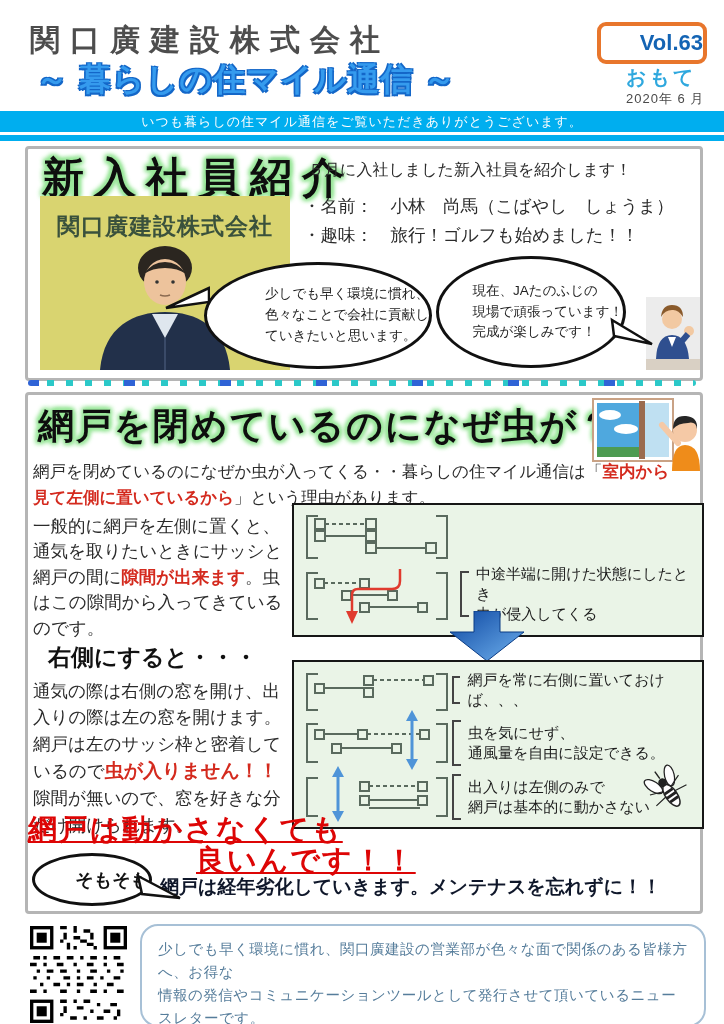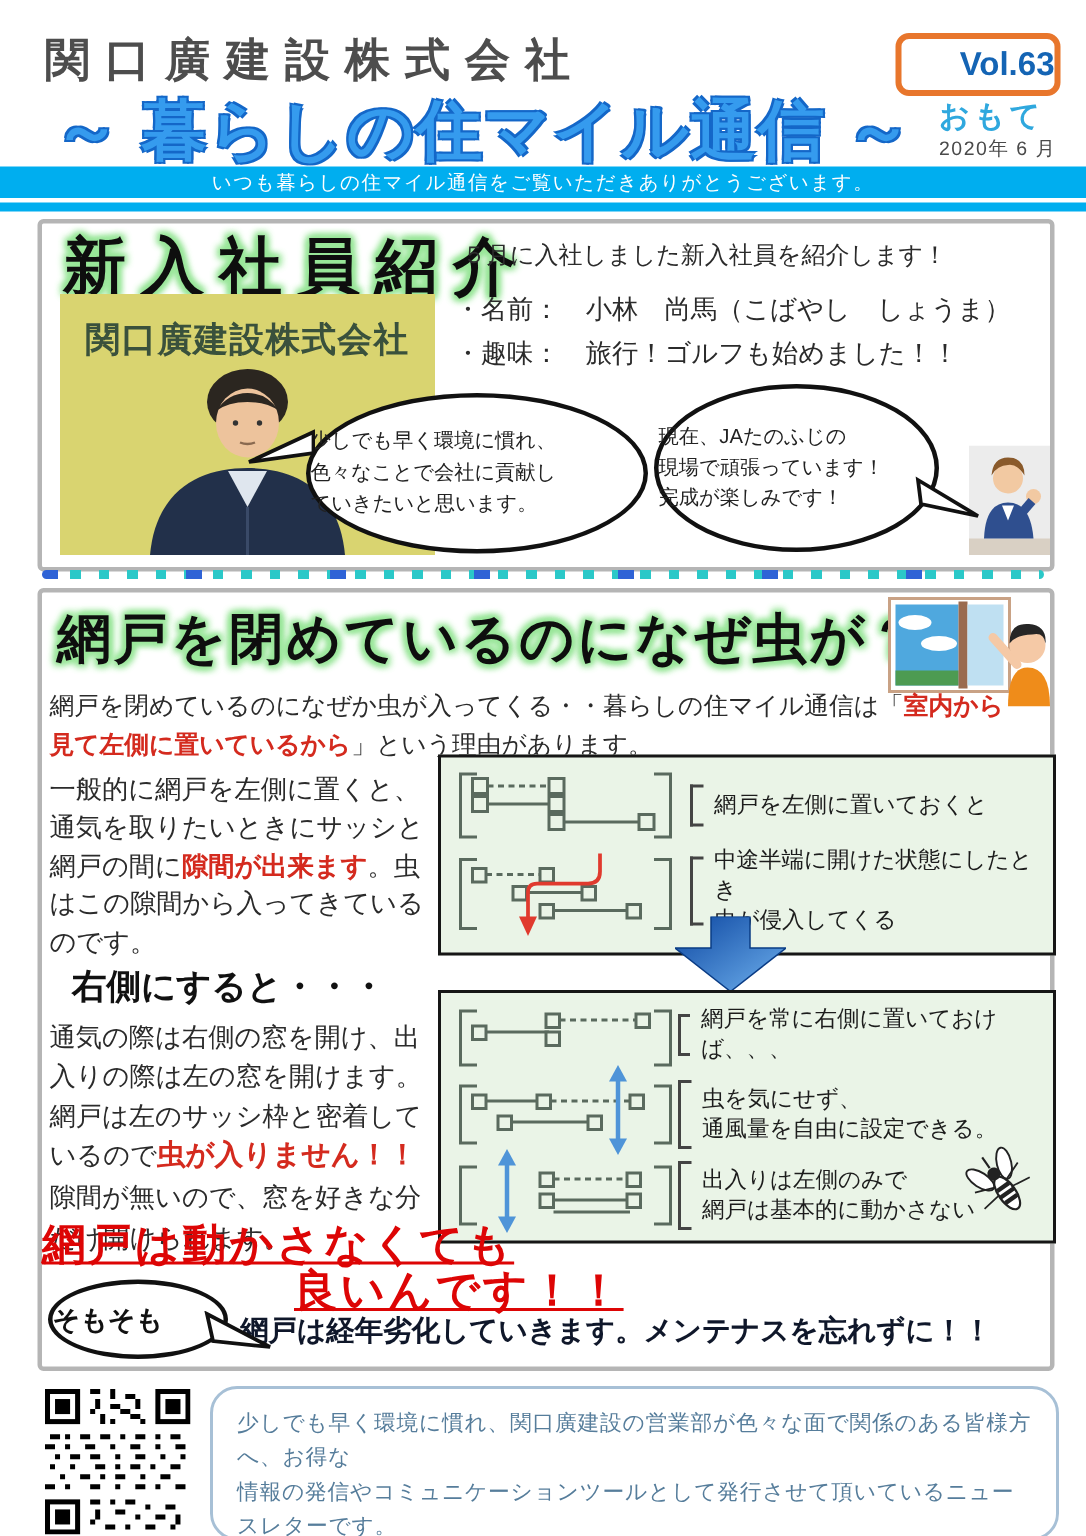--- a/index.html
+++ b/index.html
@@ -1,40 +1,40 @@
 <!DOCTYPE html>
 <html><head>
 <meta charset="utf-8">
 <style>
   html,body{margin:0;padding:0;background:#fff;}
   .page{position:relative;width:724px;height:1024px;background:#ffffff;
         font-family:"Liberation Sans","DejaVu Sans",sans-serif;overflow:hidden;}
   .abs{position:absolute;}
   
   .company{font-size:30px;font-weight:600;letter-spacing:10px;color:#4d4d4d;}
-  .blue-title{font-size:44px;font-weight:bold;color:#359bee;letter-spacing:1px;
+  .blue-title{font-size:32px;font-weight:bold;color:#359bee;letter-spacing:1px;
     text-shadow:-1.5px -1.5px 0 #1467c8,1.5px -1.5px 0 #1467c8,-1.5px 1.5px 0 #1467c8,1.5px 1.5px 0 #1467c8;}
   .vol-badge{width:102px;height:34px;border:4px solid #e8762c;border-radius:9px;
     color:#1464b4;font-size:22px;font-weight:bold;text-align:right;line-height:34px;background:#fff;}
   .omote{font-size:20px;font-weight:bold;color:#2fa8de;letter-spacing:3px;}
   .hdate{font-size:13px;color:#4a4a4a;letter-spacing:1px;}
   .banner{left:0;top:111px;width:724px;height:21px;background:#00AEEF;color:#fefefe;
     font-size:13px;text-align:center;line-height:21px;letter-spacing:1px;}
   .banner-strip{left:0;top:135px;width:724px;height:6px;background:#00AEEF;}
   
   .sect{border:3px solid #b5b5b5;border-radius:4px;background:#fff;}
   .glow{color:#0e0e0e;font-weight:bold;
     text-shadow:0 0 3px #98e698,0 0 7px #98e698,2px 2px 4px #98e698,-2px -2px 4px #98e698,2px -2px 4px #98e698,-2px 2px 4px #98e698;}
   .t1{font-size:42px;letter-spacing:10px;}
   .t2{font-size:36px;letter-spacing:2px;}
   .body-txt{color:#2b2b2b;}
   .red{color:#d42a1e;font-weight:bold;}
   
   .bubble{background:#fff;border:3px solid #111;border-radius:50%;
-    display:flex;align-items:center;justify-content:flex-start;text-align:left;z-index:5;}
+    display:flex;align-items:center;justify-content:flex-end;text-align:left;z-index:5;}
   .bubble .ln{display:block;}
   
   .diagbox{background:#eaf4e7;border:2.5px solid #161616;}
   .dlabel{font-size:15px;color:#1c1c1c;line-height:1.35;}
   .lblwrap{display:flex;align-items:center;gap:7px;}
   .lbracket{width:7px;align-self:stretch;border-left:2px solid #444;border-top:2px solid #444;border-bottom:2px solid #444;}
   .divider{height:6px;border-radius:3px;
     background-image:repeating-linear-gradient(90deg,#2f63d6 0 11px,transparent 11px 96px),
                      repeating-linear-gradient(90deg,#2bc8c8 0 7px,transparent 7px 19px);}
   .redline{color:#dd0505;font-weight:bold;text-decoration:underline;letter-spacing:2px;}
@@ -149,24 +149,20 @@
       </g>
       <g fill="#eaf4e7" stroke="#5a6a5e" stroke-width="2">
         <rect x="13" y="7" width="10" height="10"></rect>
           <rect x="13" y="19" width="10" height="10"></rect>
         <rect x="64" y="7" width="10" height="10"></rect>
           <rect x="64" y="19" width="10" height="10"></rect>
         <rect x="64" y="31" width="10" height="10"></rect>
           <rect x="124" y="31" width="10" height="10"></rect>
       </g>
     </svg>
-    <div class="abs lblwrap" style="left:166px;top:18px;height:28px;">
-      <div class="lbracket"></div>
-      <div class="dlabel">網戸を左側に置いておくと</div>
-    </div>
     <svg class="abs" style="left:8px;top:62px;" width="150" height="60" viewBox="0 0 150 60">
       <g stroke="#5a6a5e" stroke-width="2" fill="none">
         <path d="M16,6 H5 V52 H16"></path>
           <path d="M134,6 H145 V52 H134"></path>
         <line x1="22" y1="16" x2="60" y2="16" stroke-dasharray="4,3"></line>
         <line x1="49" y1="28" x2="88" y2="28"></line>
           <line x1="67" y1="40" x2="118" y2="40"></line>
       </g>
       <g fill="#eaf4e7" stroke="#5a6a5e" stroke-width="2">
         <rect x="13" y="12" width="9" height="9"></rect>

